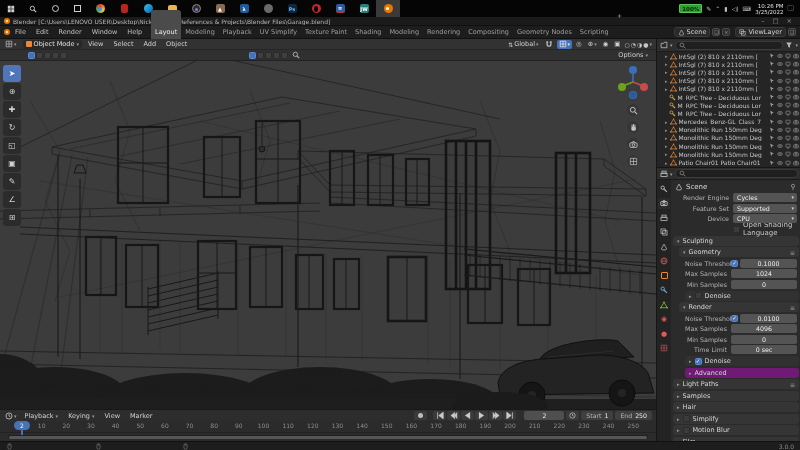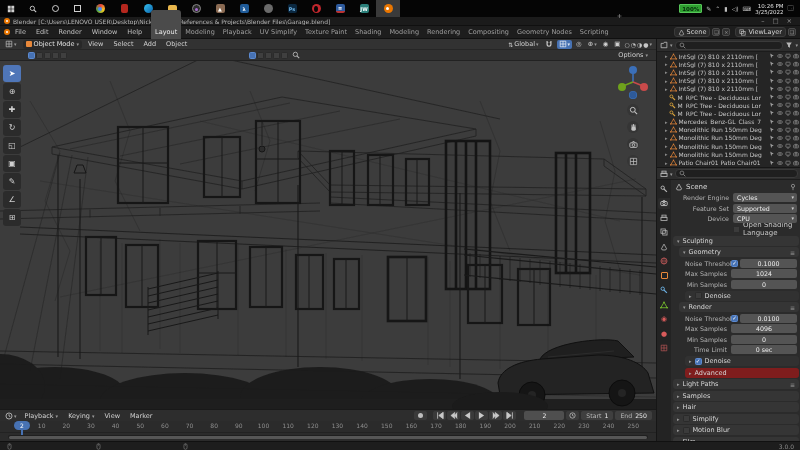--- a/index.html
+++ b/index.html
@@ -1007,21 +1007,21 @@
           </div>
         <div class="prow sub2">
             <span class="plabel" style="width:46px">Time Limit</span>
             <span class="pfield">0 sec</span>
           </div>
         <div class="panel-h sub2" style="background:#313131">
             <span class="caret">▸</span>
             <span class="cb on">✓</span>
             <span>Denoise</span>
           </div>
-        <div class="panel-h sub2" style="background:#7f1d1d">
+        <div class="panel-h sub2" style="background:#701a75">
             <span class="caret">▸</span>
             <span>Advanced</span>
           </div>
 
         <div class="panel-h">
             <span class="caret">▸</span>
             <span>Light Paths</span>
             <span class="preset">≡</span>
           </div>
         <div class="panel-h">

